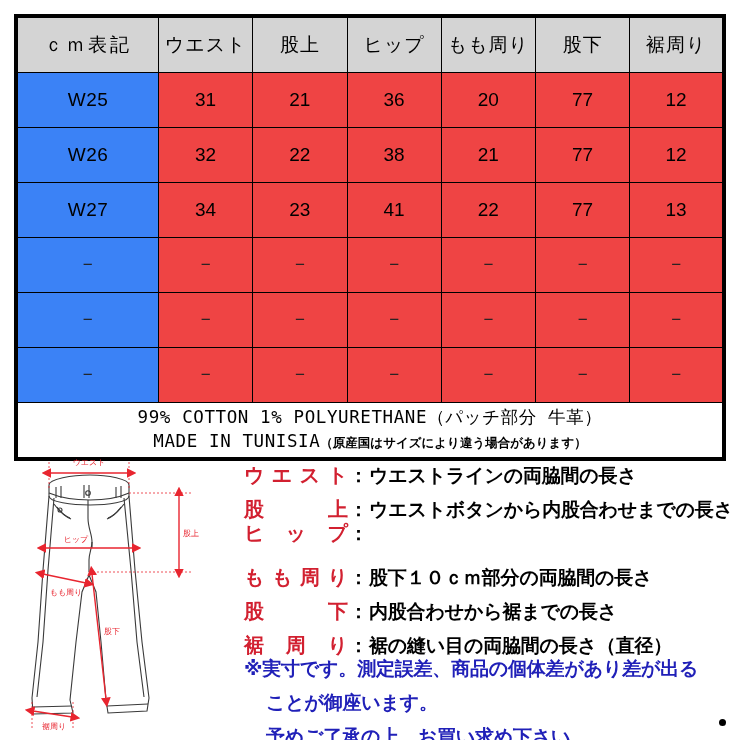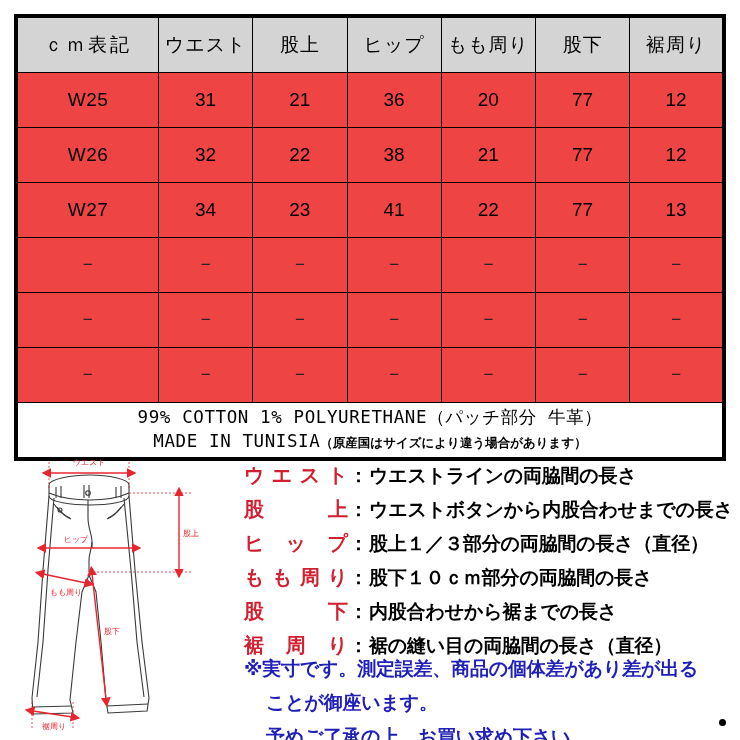--- a/index.html
+++ b/index.html
@@ -41,21 +41,21 @@
   th.col-head {
     background: #d4d4d4;
     font-size: 19px;
     letter-spacing: 1px;
     font-family: "DejaVu Sans", "Liberation Sans", sans-serif;
   }
   th.col-head.first {
     letter-spacing: 3px;
   }
   td.row-head {
-    background: #ef4444;
+    background: #3b82f6;
     font-size: 19px;
     font-weight: bold;
     letter-spacing: 0.5px;
   }
   td.cell {
     background: #ef4444;
     font-size: 19px;
   }
   td.cell.dash, td.row-head.dash {
     font-size: 17px;
@@ -335,21 +335,20 @@
     <span class="lg-desc">ウエストラインの両脇間の長さ</span>
   </div>
   <div class="legend-row">
     <span class="lg-term">股上</span>
     <span class="lg-colon">：</span>
     <span class="lg-desc">ウエストボタンから内股合わせまでの長さ</span>
   </div>
   <div class="legend-row">
     <span class="lg-term">ヒップ</span>
     <span class="lg-colon">：</span>
-    <span class="lg-desc">股上１／３部分の両脇間の長さ（直径）</span>
   </div>
   <div class="legend-row">
     <span class="lg-term">もも周り</span>
     <span class="lg-colon">：</span>
     <span class="lg-desc">股下１０ｃｍ部分の両脇間の長さ</span>
   </div>
   <div class="legend-row">
     <span class="lg-term">股下</span>
     <span class="lg-colon">：</span>
     <span class="lg-desc">内股合わせから裾までの長さ</span>

